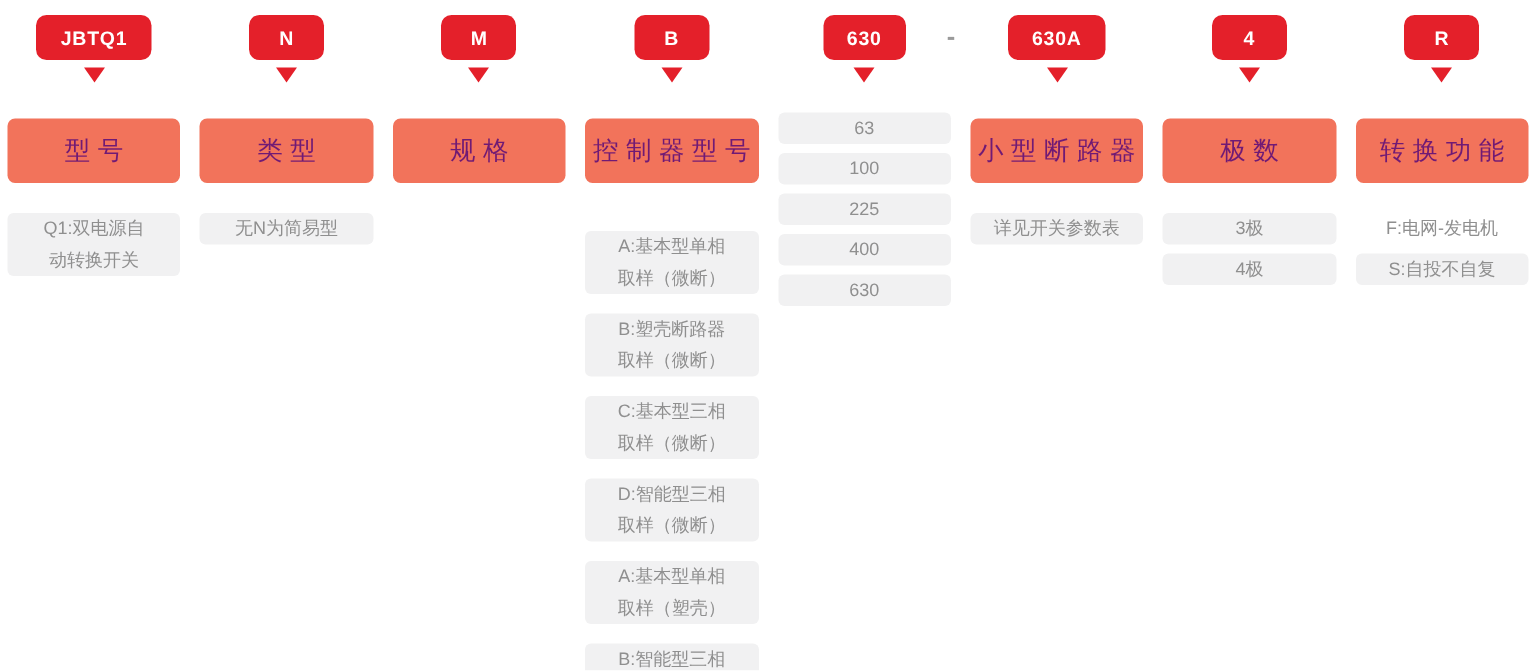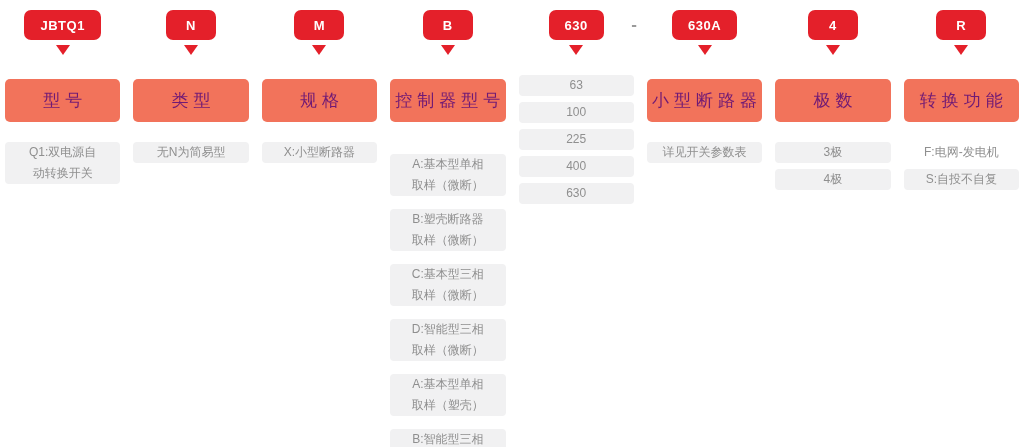--- a/index.html
+++ b/index.html
@@ -116,21 +116,20 @@
     <div class="items">
           <div class="item">无N为简易型</div>
         </div>
   </div>
 
   <div class="col">
     <div class="badge">M</div>
     <div class="tri"></div>
     <div class="header">规格</div>
     <div class="items">
-          <div class="item">X:小型断路器</div>
         </div>
   </div>
 
   <div class="col">
     <div class="badge">B</div>
     <div class="tri"></div>
     <div class="header">控制器型号</div>
     <div class="items">
           <div class="item">A:基本型单相
 取样（微断）</div>

